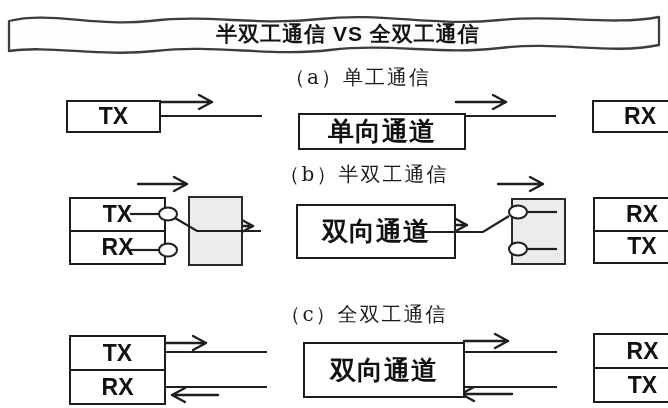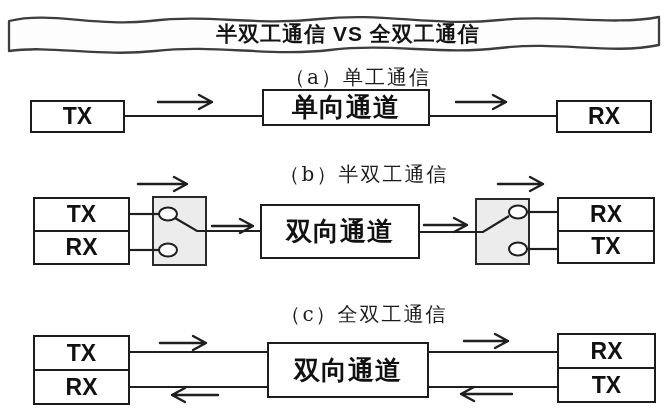--- a/index.html
+++ b/index.html
@@ -12,29 +12,29 @@
     position:absolute; top:20px; left:0; width:100%; text-align:center;
     font-size:21px; font-weight:700; color:#141414; letter-spacing:1px;
   }
   .caption {
     position:absolute; left:0; width:100%; text-align:center;
     font-family:"DejaVu Serif", serif; font-size:20px; color:#1b1b1b; letter-spacing:2px;
   }
   .cap-a { top:64px; transform:translateX(10px); }
   .cap-b { top:161px; transform:translateX(16px); }
   .cap-c { top:301px; transform:translateX(16px); }
-  .box, .stack, .switch { position:absolute; box-sizing:border-box; }
+  .box, .stack, .switch { position:absolute; box-sizing:border-box;margin-left:36px; }
   .box {
     display:flex; align-items:center; justify-content:center;
     border:2.5px solid #1c1c1c; background:#ffffff; color:#111111;
     font-size:23px; font-weight:600;
   }
   .chan { font-size:26px; font-weight:700; letter-spacing:1px; }
   .tx-a { left:30px; top:100px; width:95px; height:33px; }
-  .chan-a { left:262px; top:89px; width:168px; height:37px; }
+  .chan-a { left:262px; top:113px; width:168px; height:37px; }
   .rx-a { left:556px; top:100px; width:96px; height:33px; }
   .stack { display:flex; flex-direction:column; border:2.5px solid #1c1c1c; background:#ffffff; }
   .stack .cell {
     flex:1; display:flex; align-items:center; justify-content:center;
     font-size:23px; font-weight:600; color:#111111;
   }
   .stack .cell + .cell { border-top:2.5px solid #1c1c1c; }
   .stack-b-left  { left:33px;  top:197px; width:97px; height:68px; }
   .stack-b-right { left:557px; top:197px; width:98px; height:67px; }
   .stack-c-left  { left:33px;  top:335px; width:97px; height:70px; }

